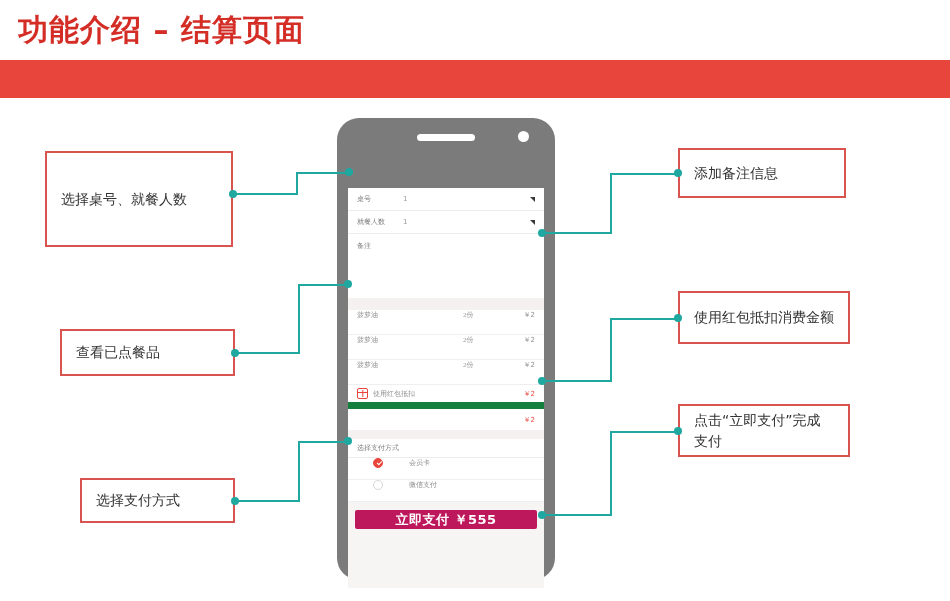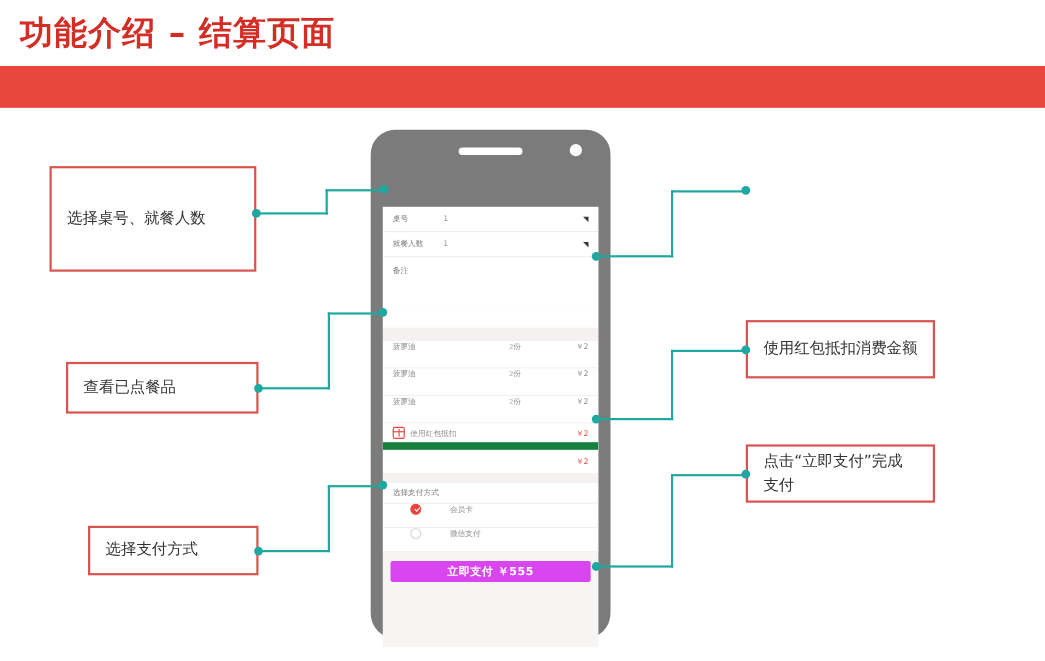--- a/index.html
+++ b/index.html
@@ -127,22 +127,22 @@
     margin: 0 26px 0 16px; flex: 0 0 10px; position: relative;
   }
   .radio.on { background: #e8453c; border-color: #e8453c; }
   .radio.on::after {
     content: ""; position: absolute; left: 2.6px; top: 2.2px;
     width: 4px; height: 2px;
     border-left: 1.3px solid #fff; border-bottom: 1.3px solid #fff;
     transform: rotate(-45deg);
   }
   .pay-btn {
-    margin: 8px 7px 0 7px; height: 19px; background: #d946ef;
-    border-radius: 2px; color: #fff; font-size: 10px; font-weight: bold;
+    margin: 8px 7px 0 7px; height: 19px; background: #be185d;
+    border-radius: 2px; color: #fff; font-size: 13px; font-weight: bold;
     display: flex; align-items: center; justify-content: center;
     letter-spacing: 0.5px; border: none; width: calc(100% - 14px);
     font-family: "DejaVu Sans", "Liberation Sans", sans-serif;
   }
 
   
   .note-box {
     position: absolute; border: 2px solid #d9534f; background: #fff;
     display: flex; align-items: center; padding: 0 14px;
     font-size: 14px; color: #333; line-height: 1.5;
@@ -256,20 +256,23 @@
   <div class="note-box" style="left:80px; top:478px; width:155px; height:45px;">
     <span>选择支付方式</span>
   </div>
 
   <div class="dot" style="left:231px; top:497px;"></div>
   <div class="conn h" style="left:235px; top:500px; width:65px;"></div>
   <div class="conn v" style="left:298px; top:441px; height:61px;"></div>
   <div class="conn h" style="left:298px; top:441px; width:53px;"></div>
   <div class="dot" style="left:344px; top:437px;"></div>
 
+  <div class="note-box" style="left:678px; top:148px; width:168px; height:50px;">
+    <span>添加备注信息</span>
+  </div>
 
   <div class="dot" style="left:538px; top:229px;"></div>
   <div class="conn h" style="left:542px; top:232px; width:70px;"></div>
   <div class="conn v" style="left:610px; top:173px; height:61px;"></div>
   <div class="conn h" style="left:610px; top:173px; width:70px;"></div>
   <div class="dot" style="left:674px; top:169px;"></div>
 
   <div class="note-box two-line" style="left:678px; top:291px; width:172px; height:53px;">
     <span>使用红包抵扣消费金额</span>
   </div>

